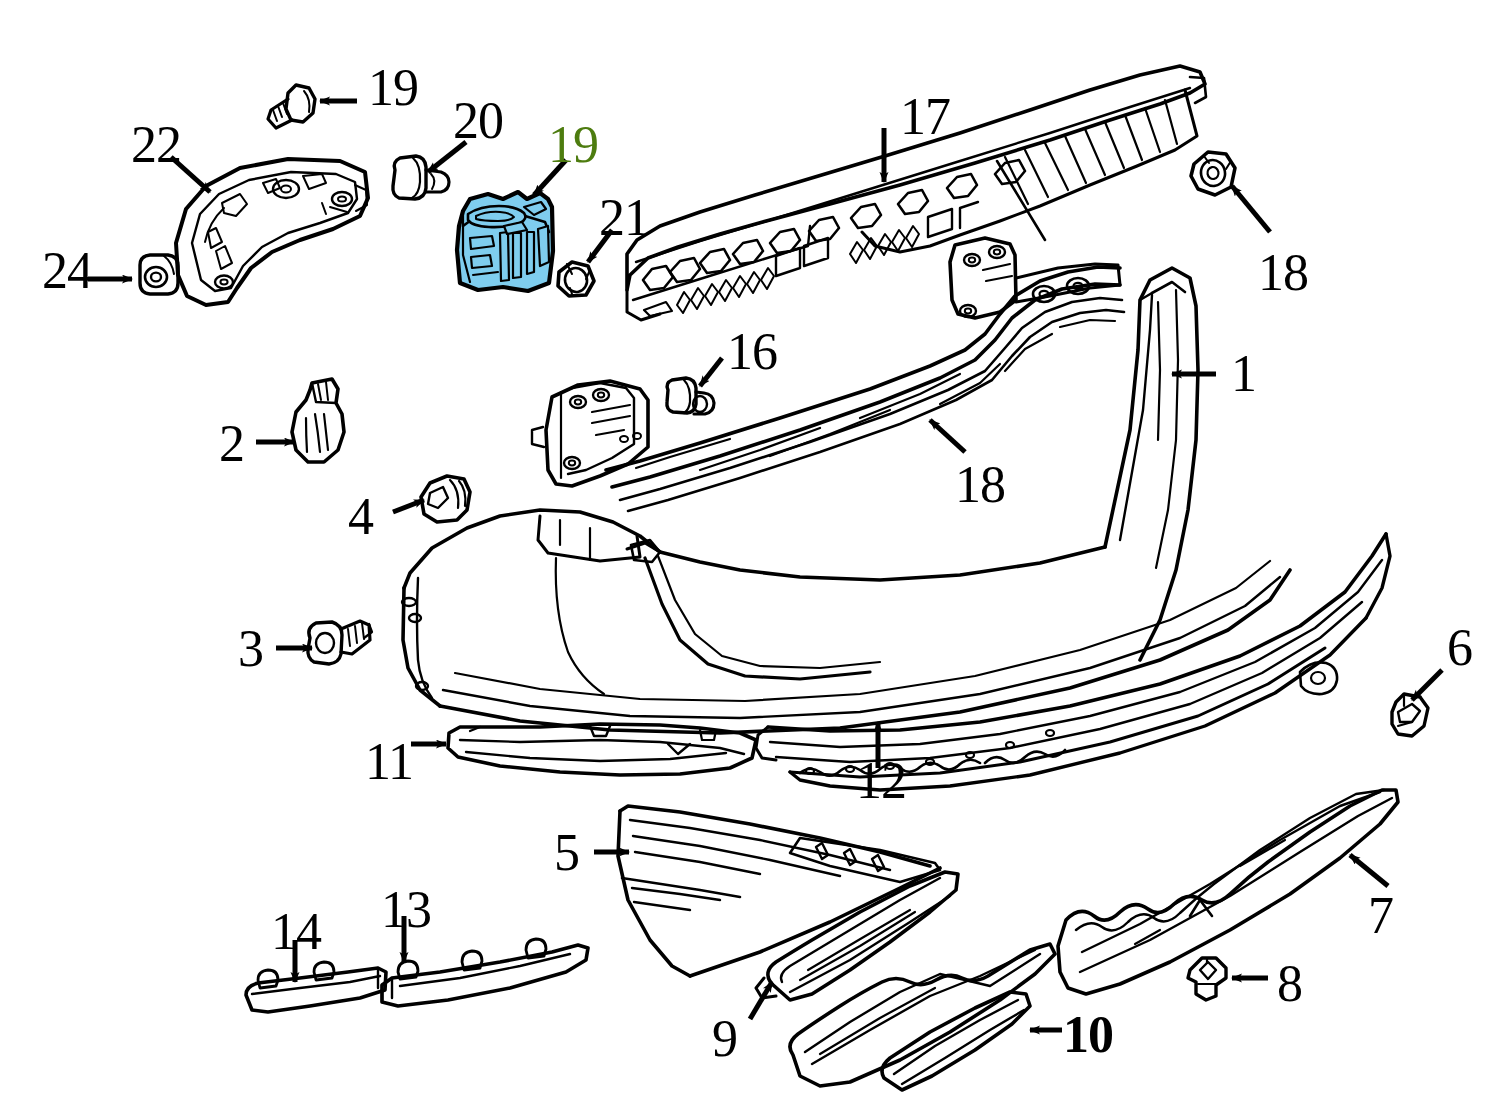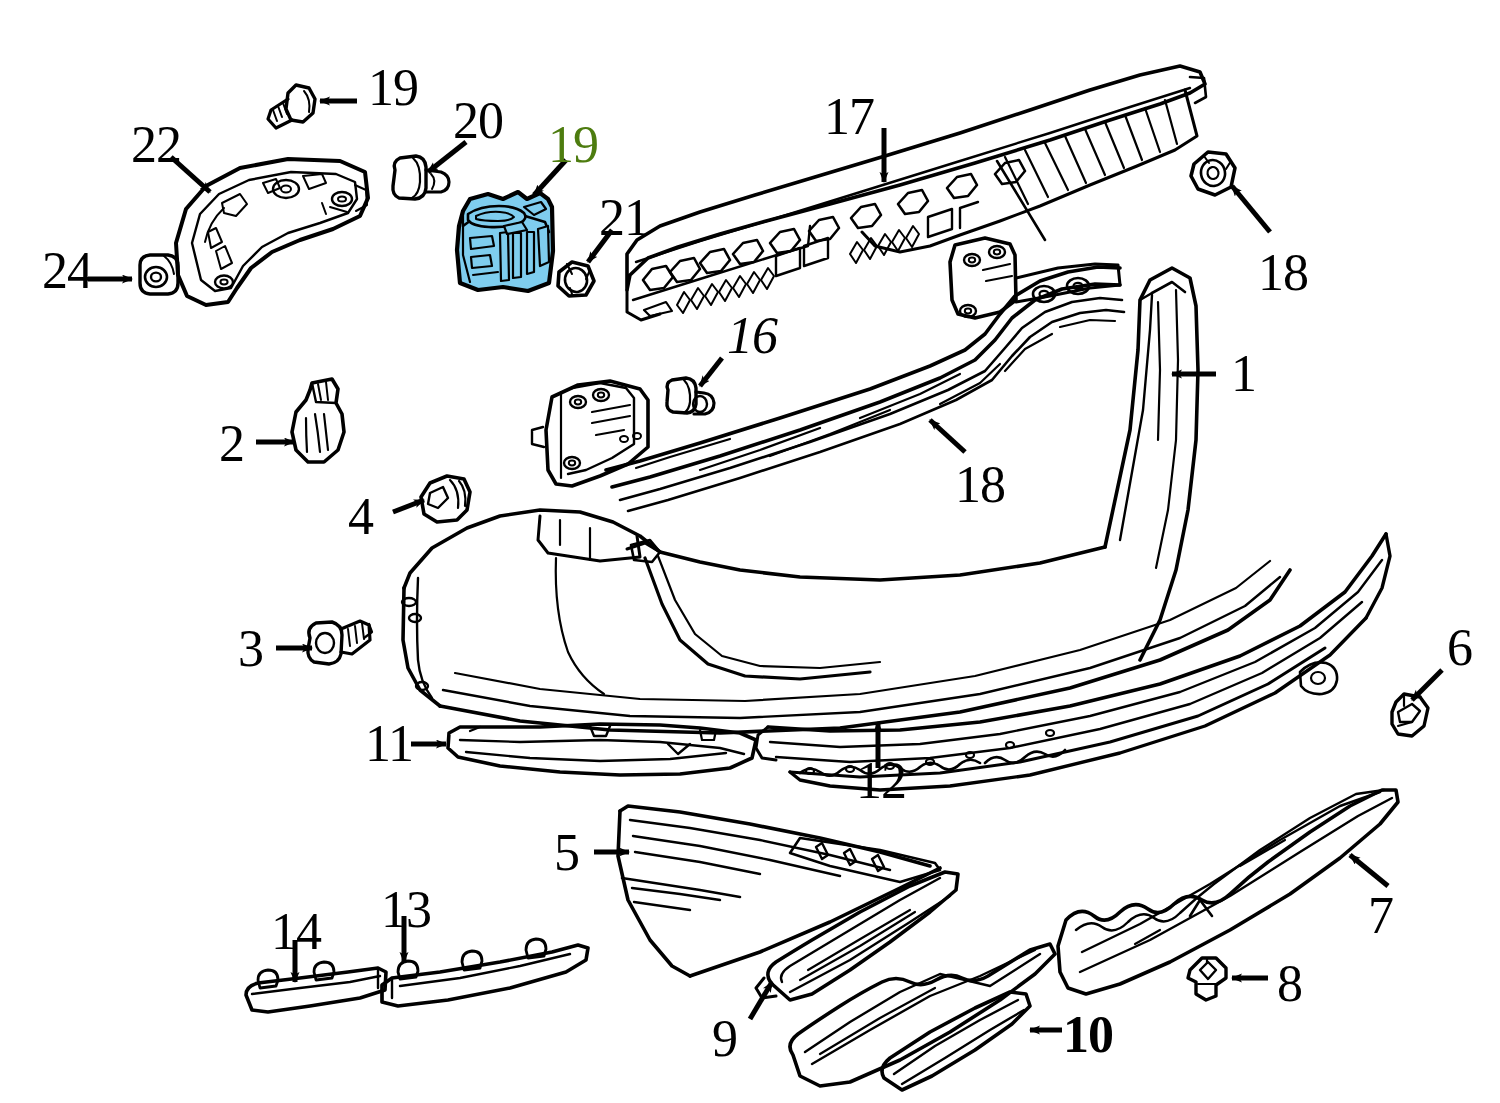--- a/index.html
+++ b/index.html
@@ -479,27 +479,27 @@
 <div class="callout-label" style="left:1231px;top:348px;">1</div>
 <div class="callout-label" style="left:219px;top:418px;">2</div>
 <div class="callout-label" style="left:238px;top:623px;">3</div>
 <div class="callout-label" style="left:348px;top:491px;">4</div>
 <div class="callout-label" style="left:554px;top:827px;">5</div>
 <div class="callout-label" style="left:1447px;top:622px;">6</div>
 <div class="callout-label" style="left:1368px;top:890px;">7</div>
 <div class="callout-label" style="left:1277px;top:958px;">8</div>
 <div class="callout-label" style="left:712px;top:1013px;">9</div>
 <div class="callout-label" style="left:1063px;top:1009px;font-weight:bold;">10</div>
-<div class="callout-label" style="left:365px;top:718px;">11</div>
+<div class="callout-label" style="left:365px;top:736px;">11</div>
 <div class="callout-label" style="left:856px;top:755px;">12</div>
 <div class="callout-label" style="left:381px;top:884px;">13</div>
 <div class="callout-label" style="left:271px;top:906px;">14</div>
 <div class="callout-label" style="left:955px;top:459px;">18</div>
-<div class="callout-label" style="left:727px;top:310px;font-style:italic;">16</div>
-<div class="callout-label" style="left:824px;top:91px;">17</div>
+<div class="callout-label" style="left:727px;top:326px;">16</div>
+<div class="callout-label" style="left:900px;top:91px;">17</div>
 <div class="callout-label" style="left:1258px;top:205px;margin-top:42px;">18</div>
 <div class="callout-label sel" style="left:548px;top:119px;">19</div>
 <div class="callout-label" style="left:453px;top:95px;">20</div>
 <div class="callout-label" style="left:599px;top:192px;">21</div>
 <div class="callout-label" style="left:131px;top:119px;">22</div>
 <div class="callout-label" style="left:368px;top:62px;">19</div>
 <div class="callout-label" style="left:42px;top:245px;">24</div>
 
 </div>
 

